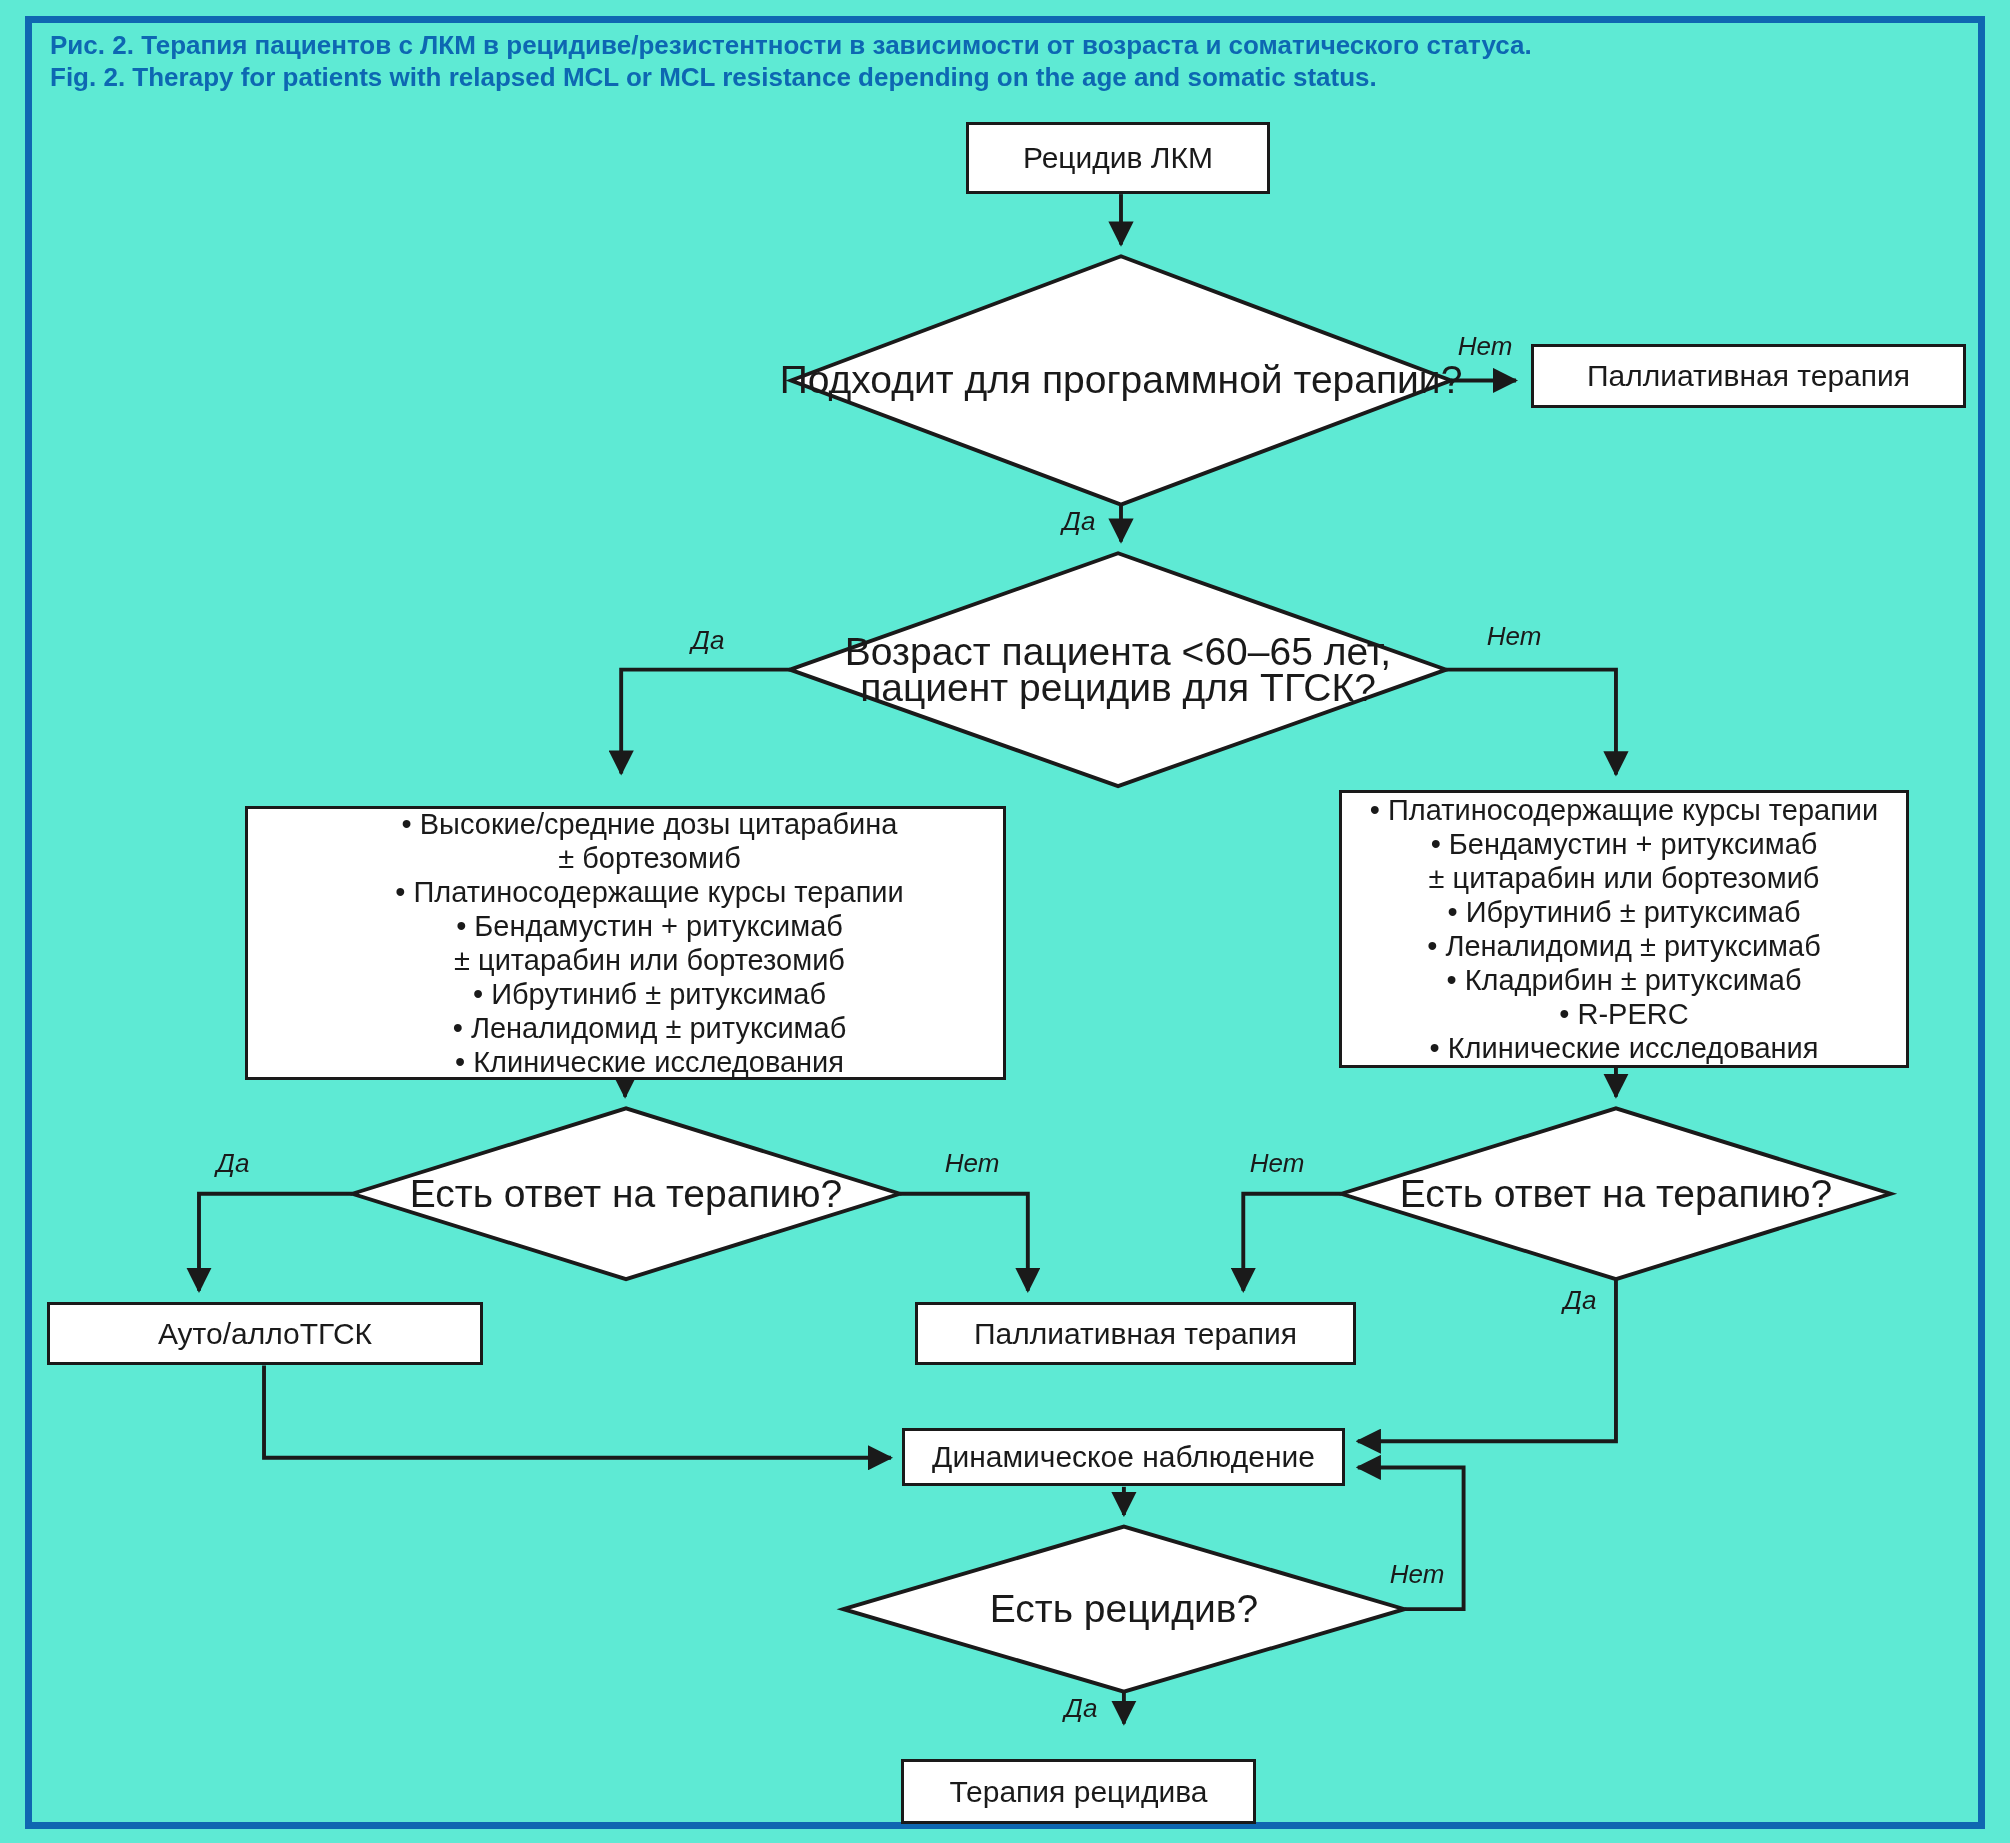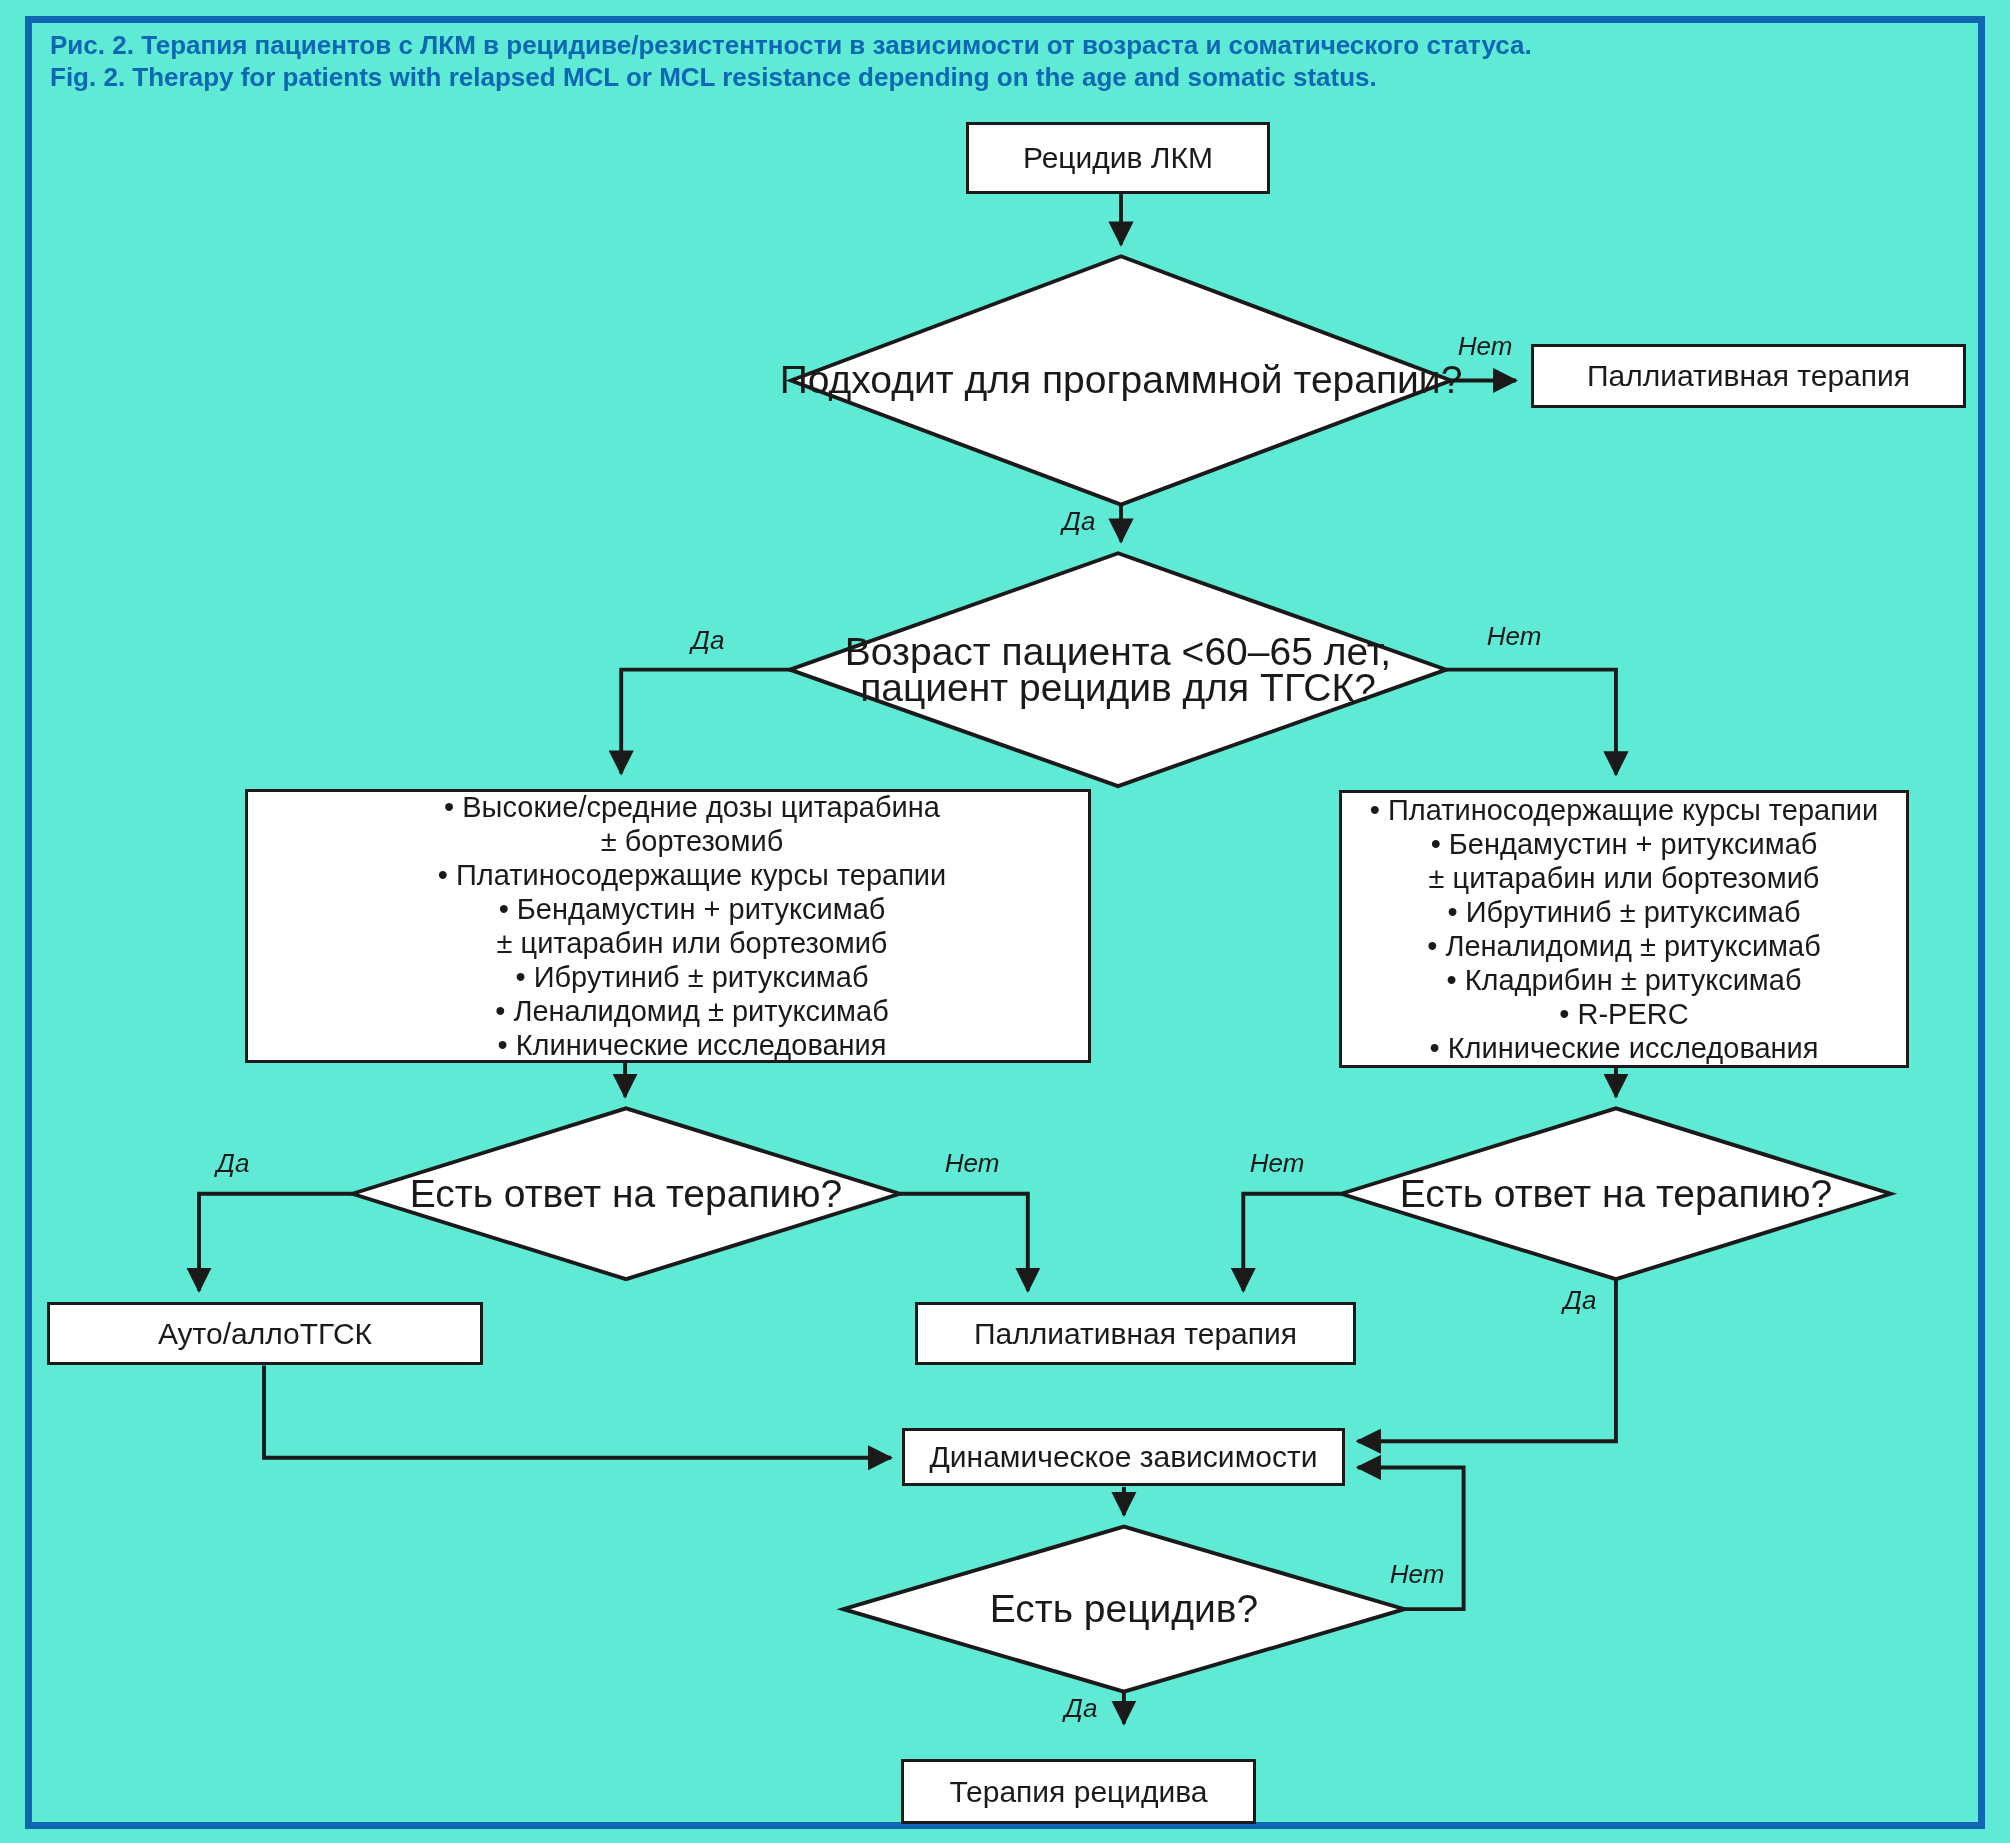--- a/index.html
+++ b/index.html
@@ -113,21 +113,21 @@
       <polygon points="363,1230 645,1142 927,1230 645,1318"></polygon>
       <polygon points="1382,1230 1665,1142 1948,1230 1665,1318"></polygon>
       <polygon points="869,1658 1158,1573 1447,1658 1158,1743"></polygon>
     </g>
   </svg>
 
   <div class="node" style="left:966px; top:122px; width:304px; height:72px;">Рецидив ЛКМ</div>
 
   <div class="node" style="left:1531px; top:344px; width:435px; height:64px;">Паллиативная терапия</div>
 
-  <div class="listbox" style="left:245px; top:789px; width:846px; height:274px;padding-left:48px;">
+  <div class="listbox" style="left:245px; top:806px; width:761px; height:274px;padding-left:48px;">
     <div>• Высокие/средние дозы цитарабина</div>
     <div>± бортезомиб</div>
     <div>• Платиносодержащие курсы терапии</div>
     <div>• Бендамустин + ритуксимаб</div>
     <div>± цитарабин или бортезомиб</div>
     <div>• Ибрутиниб ± ритуксимаб</div>
     <div>• Леналидомид ± ритуксимаб</div>
     <div>• Клинические исследования</div>
   </div>
 
@@ -139,21 +139,21 @@
     <div>• Леналидомид ± ритуксимаб</div>
     <div>• Кладрибин ± ритуксимаб</div>
     <div>• R-PERC</div>
     <div>• Клинические исследования</div>
   </div>
 
   <div class="node" style="left:47px; top:1302px; width:436px; height:63px;">Ауто/аллоТГСК</div>
 
   <div class="node" style="left:915px; top:1302px; width:441px; height:63px;">Паллиативная терапия</div>
 
-  <div class="node" style="left:902px; top:1428px; width:443px; height:58px;">Динамическое зависимости</div>
+  <div class="node" style="left:902px; top:1428px; width:443px; height:58px;">Динамическое наблюдение</div>
 
   <div class="node" style="left:901px; top:1735px; width:355px; height:65px;margin-top:24px;">Терапия рецидива</div>
 
   <div class="dtext" style="left:1121px; top:380px;">Подходит для программной терапии?</div>
 
   <div class="dtext" style="left:1118px; top:670px;">
     <div>Возраст пациента &lt;60–65 лет,</div>
     <div>пациент рецидив для ТГСК?</div>
   </div>
 

